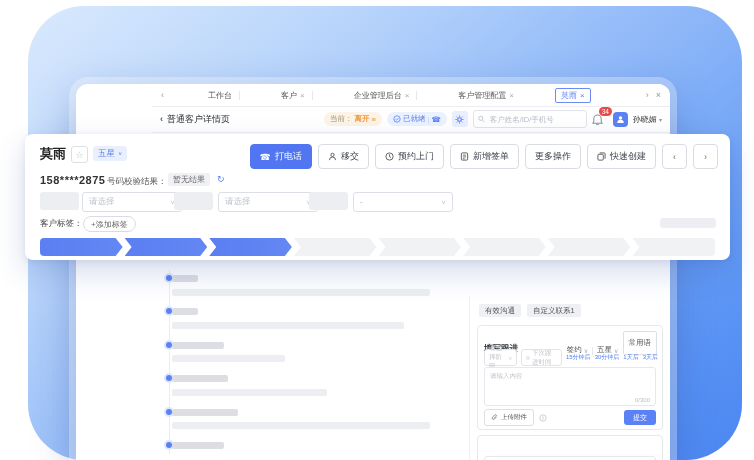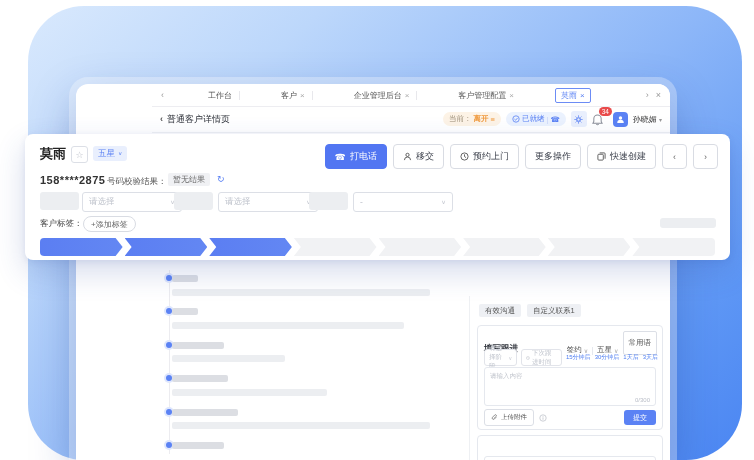--- a/index.html
+++ b/index.html
@@ -158,20 +158,27 @@
         <span>已就绪</span>
         <span style="color:#c6d4f8;">|</span>
         <span>☎</span>
       </div>
       <div class="sq-btn">
         <svg width="9" height="9" viewBox="0 0 10 10">
             <circle cx="5" cy="5" r="2" fill="none" stroke="#5b82f4" stroke-width="1.2"></circle>
             <path d="M5 0.5V2M5 8v1.5M0.5 5H2M8 5h1.5M1.8 1.8l1 1M7.2 7.2l1 1M8.2 1.8l-1 1M2.8 7.2l-1 1" stroke="#5b82f4" stroke-width="1"></path>
           </svg>
       </div>
+      <div class="search">
+        <svg width="8" height="8" viewBox="0 0 10 10">
+            <circle cx="4" cy="4" r="3" fill="none" stroke="#b9bdc7" stroke-width="1.2"></circle>
+            <path d="M6.5 6.5L9 9" stroke="#b9bdc7" stroke-width="1.2"></path>
+          </svg>
+        <input placeholder="客户姓名/ID/手机号" style="">
+      </div>
       <div class="bell-wrap">
         <svg width="11" height="12" viewBox="0 0 12 13" style="margin-top:3px;">
             <path d="M6 1a4 4 0 0 1 4 4v3l1 2H1l1-2V5a4 4 0 0 1 4-4z" fill="none" stroke="#8a8f99" stroke-width="1.1"></path>
             <path d="M4.8 11a1.3 1.3 0 0 0 2.4 0" fill="none" stroke="#8a8f99" stroke-width="1.1"></path>
           </svg>
         <span class="badge">34</span>
       </div>
       <div class="avatar">
         <svg width="9" height="9" viewBox="0 0 10 10">
             <circle cx="5" cy="3.4" r="1.9" fill="#fff"></circle>
@@ -289,20 +296,27 @@
         </svg>
       <span>移交</span>
       </div>
     <div class="btn">
       <svg width="9" height="9" viewBox="0 0 10 10">
           <circle cx="5" cy="5" r="4" fill="none" stroke="#555" stroke-width="1"></circle>
           <path d="M5 2.6V5l1.7 1.2" fill="none" stroke="#555" stroke-width="1"></path>
         </svg>
       <span>预约上门</span>
       </div>
+    <div class="btn">
+      <svg width="9" height="9" viewBox="0 0 10 10">
+          <rect x="1.5" y="1" width="7" height="8" rx="1" fill="none" stroke="#555" stroke-width="1"></rect>
+          <path d="M3.2 3.5h3.6M3.2 5.5h3.6M3.2 7.5h2" stroke="#555" stroke-width="0.9"></path>
+        </svg>
+      <span>新增签单</span>
+      </div>
     <div class="btn">更多操作</div>
     <div class="btn">
       <svg width="9" height="9" viewBox="0 0 10 10">
           <rect x="1" y="2.5" width="6" height="6.5" rx="1" fill="none" stroke="#555" stroke-width="1"></rect>
           <path d="M3 1h5a1 1 0 0 1 1 1v5.5" fill="none" stroke="#555" stroke-width="1"></path>
         </svg>
       <span>快速创建</span>
       </div>
     <div class="btn icon-only">
         <span>‹</span>

